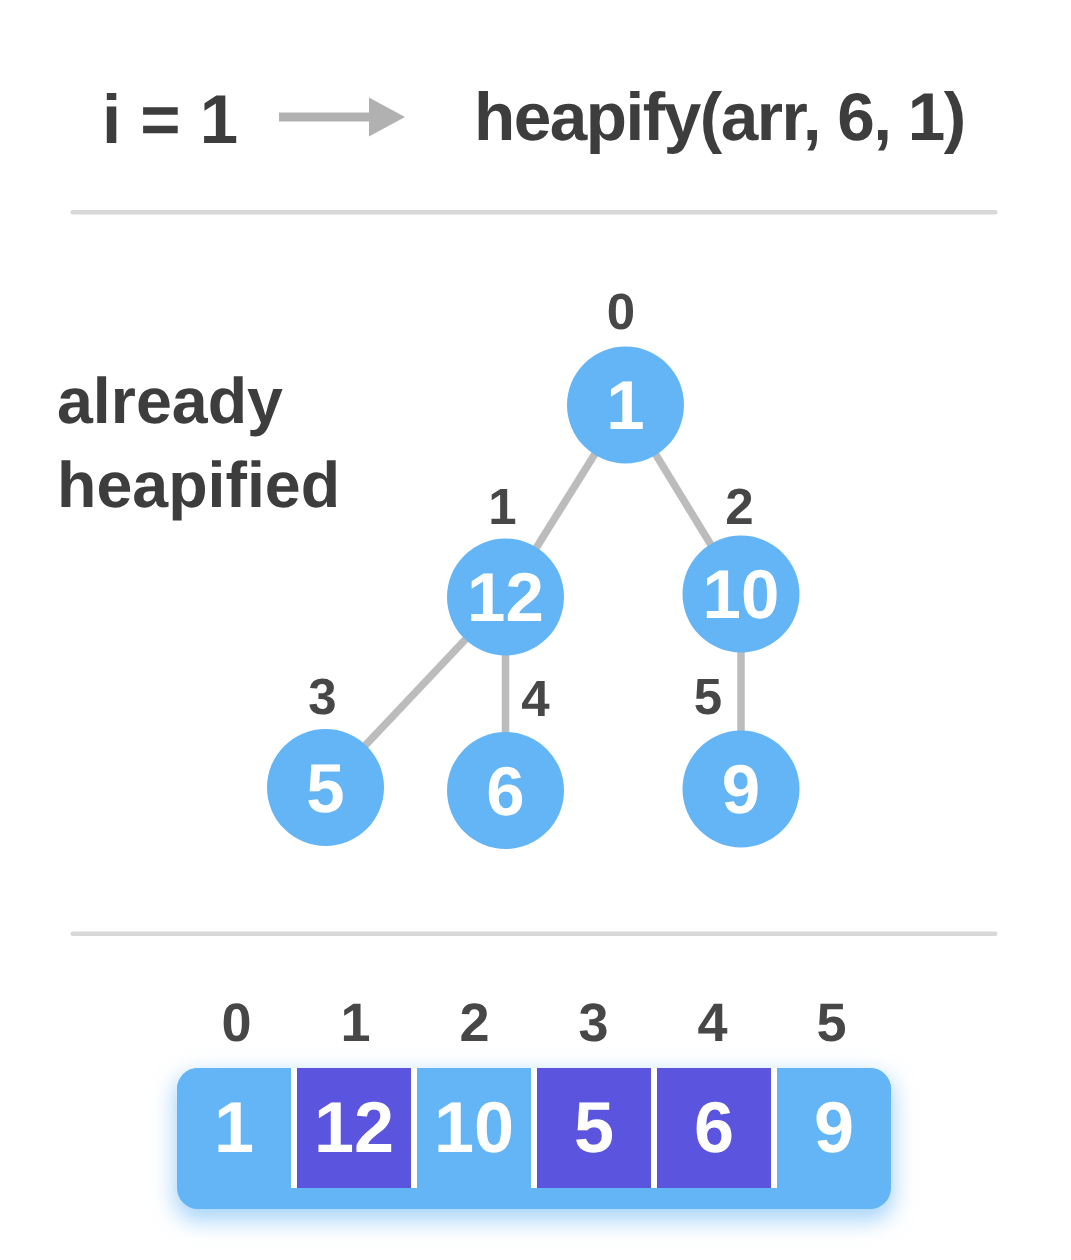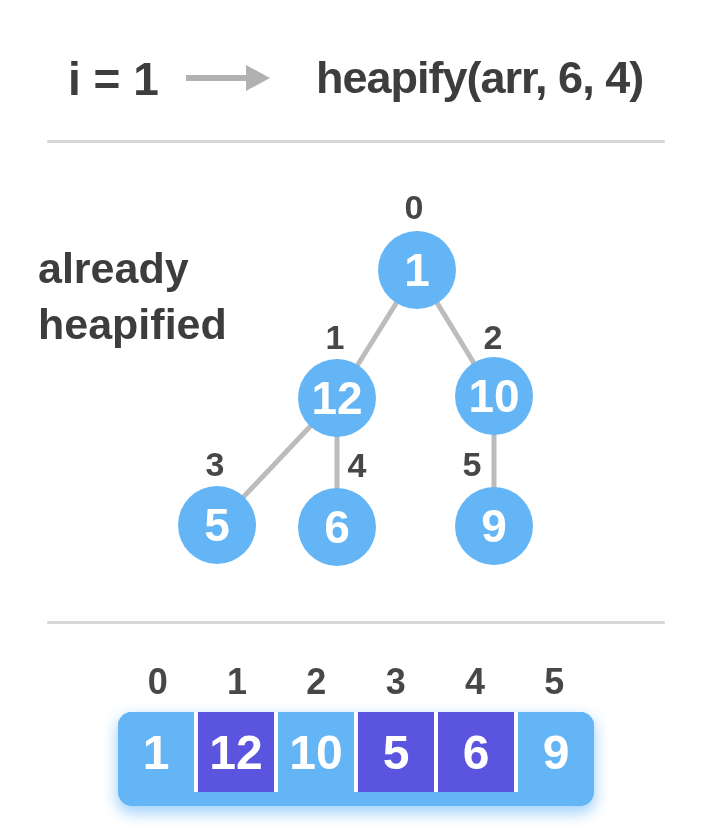--- a/index.html
+++ b/index.html
@@ -81,21 +81,21 @@
 
 <div class="canvas">
 
   <div class="hdr-i">i = 1</div>
 
   <svg class="arrow-svg" width="88" height="28" viewBox="0 0 88 28">
     <line x1="2" y1="14" x2="64" y2="14" stroke="#b1b1b1" stroke-width="6"></line>
     <polygon points="62,1 86,14 62,27" fill="#b1b1b1"></polygon>
   </svg>
 
-  <div class="hdr-call">heapify(arr, 6, 4)</div>
+  <div class="hdr-call">heapify(arr, 6, 1)</div>
 
   <div class="divider divider-top"></div>
 
   <div class="annotation">already heapified</div>
 
   <svg class="tree-svg" width="714" height="840" viewBox="0 0 714 840">
     <line class="tree-edge" x1="417" y1="270" x2="337" y2="398"></line>
     <line class="tree-edge" x1="417" y1="270" x2="494" y2="396"></line>
     <line class="tree-edge" x1="337" y1="398" x2="217" y2="525"></line>
     <line class="tree-edge" x1="337" y1="398" x2="337" y2="527"></line>

